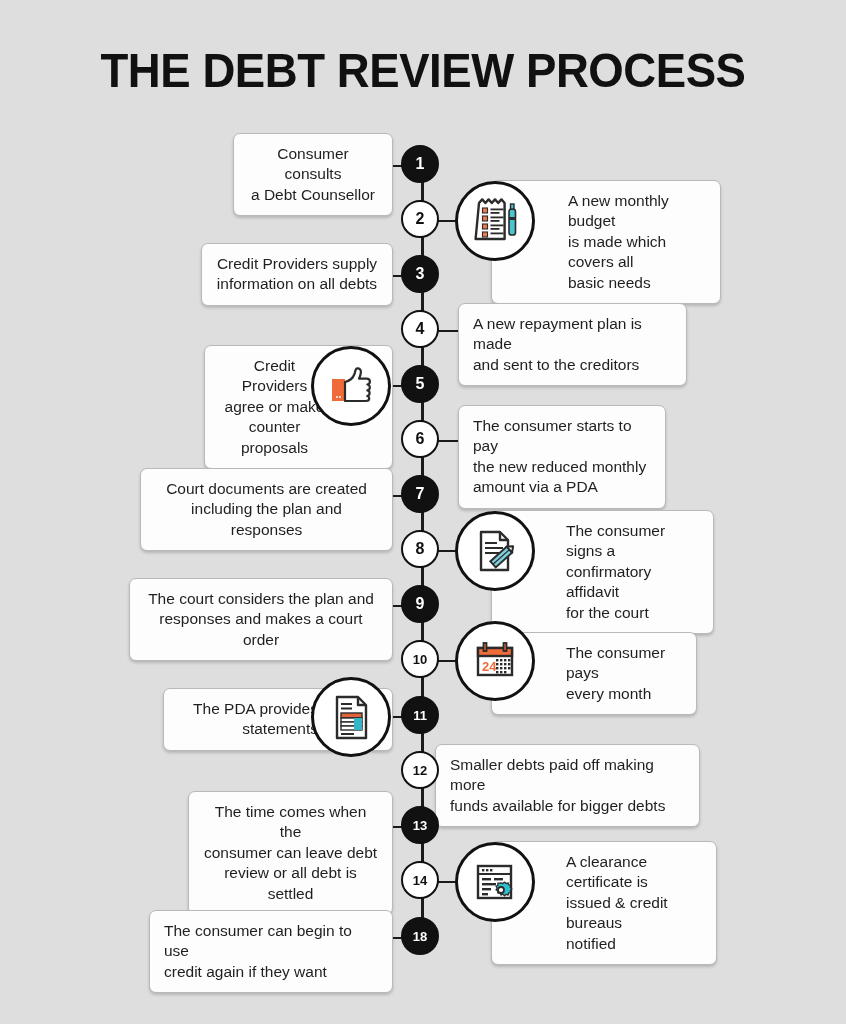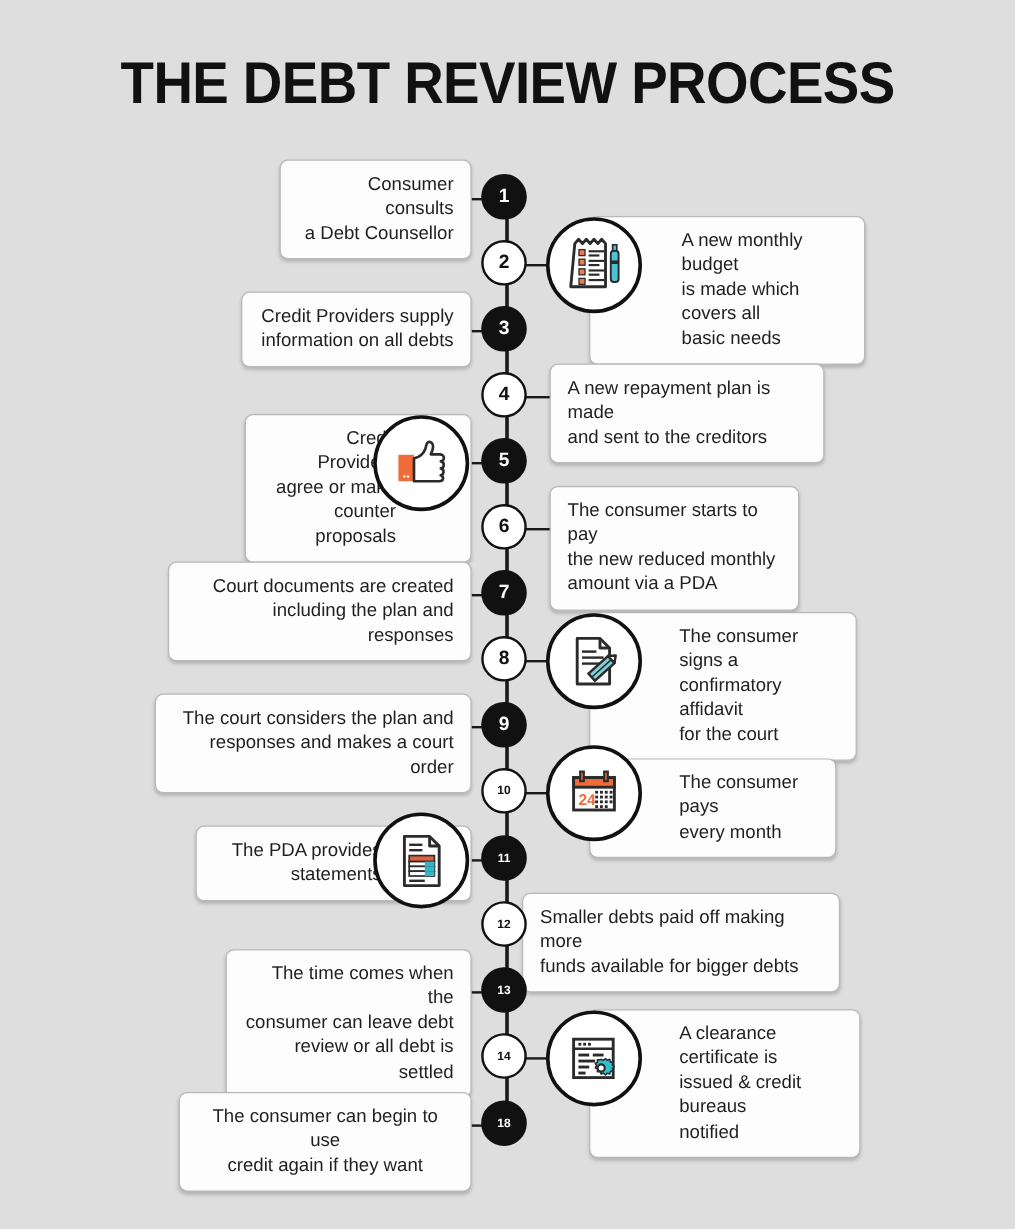--- a/index.html
+++ b/index.html
@@ -42,21 +42,21 @@
     width:38px;height:38px;
     border-radius:50%;
     border:2px solid #111;
     box-sizing:border-box;
     display:flex;align-items:center;justify-content:center;
     font-size:16px;font-weight:bold;
     z-index:6;
   }
   .node.dark{background:#111;color:#fff;border-color:#111;}
   .node.light{background:#fff;color:#111;}
-  .node.n10,.node.n11,.node.n12,.node.n13,.node.n14,.node.n15{font-size:10px;}
+  .node.n10,.node.n11,.node.n12,.node.n13,.node.n14,.node.n15{font-size:13px;}
 
   .connector{
     position:absolute;
     top:-1px;height:2px;background:#1a1a1a;z-index:2;
   }
   .connector.left{right:425px;width:28px;}
   .connector.right{left:438px;width:26px;}
 
   .box{
     position:absolute;
@@ -66,21 +66,21 @@
     box-shadow:0 2px 3px rgba(0,0,0,0.18);
     padding:10px 14px;
     box-sizing:border-box;
     font-size:15.5px;
     line-height:1.32;
     color:#1f1f1f;
     z-index:3;
   }
   .box.l{right:453px;text-align:right;}
   .box.r{left:455px;text-align:left;}
-  .box.center{}
+  .box.center{text-align:center;}
 
   
   .bubble{
     position:absolute;
     width:80px;height:80px;
     border-radius:50%;
     background:#fff;
     border:3px solid #111;
     box-sizing:border-box;
     display:flex;align-items:center;justify-content:center;
@@ -326,21 +326,21 @@
         <rect x="13" y="37" width="6" height="2.4" fill="#2b2b2b"></rect>
         <g transform="translate(32,34)">
           <path d="M0 -10 l2.4 1.1 l2.6 -2.1 l1.9 2 l3 -1 l0.6 2.9 l3.1 0.6 l-0.8 2.9 l2.3 2.1 l-2.3 2.1 l0.8 2.9 l-3.1 0.6 l-0.6 2.9 l-3 -1 l-1.9 2 l-2.6 -2.1 l-2.4 1.1 l-1.3 -2.8 l-3.1 0 l0.2 -3 l-2.7 -1.4 l1.6 -2.5 l-1.6 -2.5 l2.7 -1.4 l-0.2 -3 l3.1 0 z" transform="scale(0.72)" fill="#2fbfd0" stroke="#2b2b2b" stroke-width="1.8" stroke-linejoin="round"></path>
           <circle cx="0" cy="0" r="3" fill="#fff" stroke="#2b2b2b" stroke-width="1.8"></circle>
         </g>
       </svg>
     </div>
   </div>
 
   <div class="step" style="top:938px;">
-    <div class="box l" style="top:-28px;right:453px;width:244px;text-align:center;">
+    <div class="box l" style="top:-28px;right:453px;width:244px;text-align:left;">
       <span style="white-space:pre-line;">The consumer can begin to use
 credit again if they want</span>
     </div>
     <div class="connector left"></div>
     <div class="node dark n15">18</div>
   </div>
 
 </div>
 
 </body></html>

